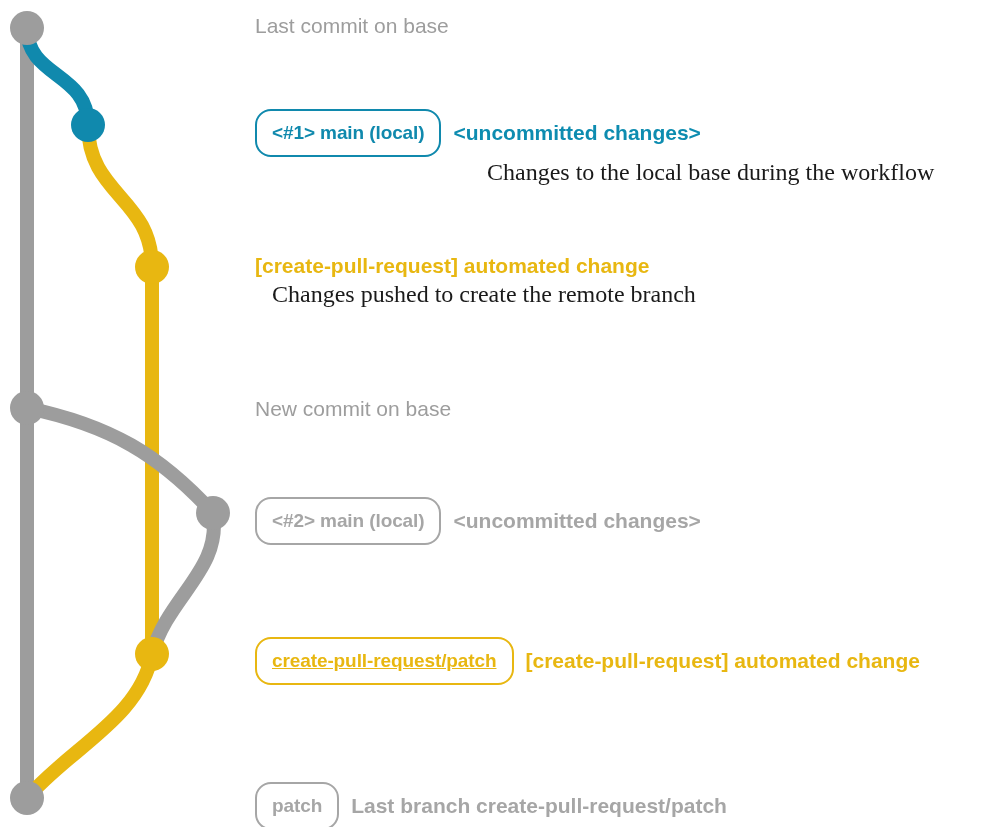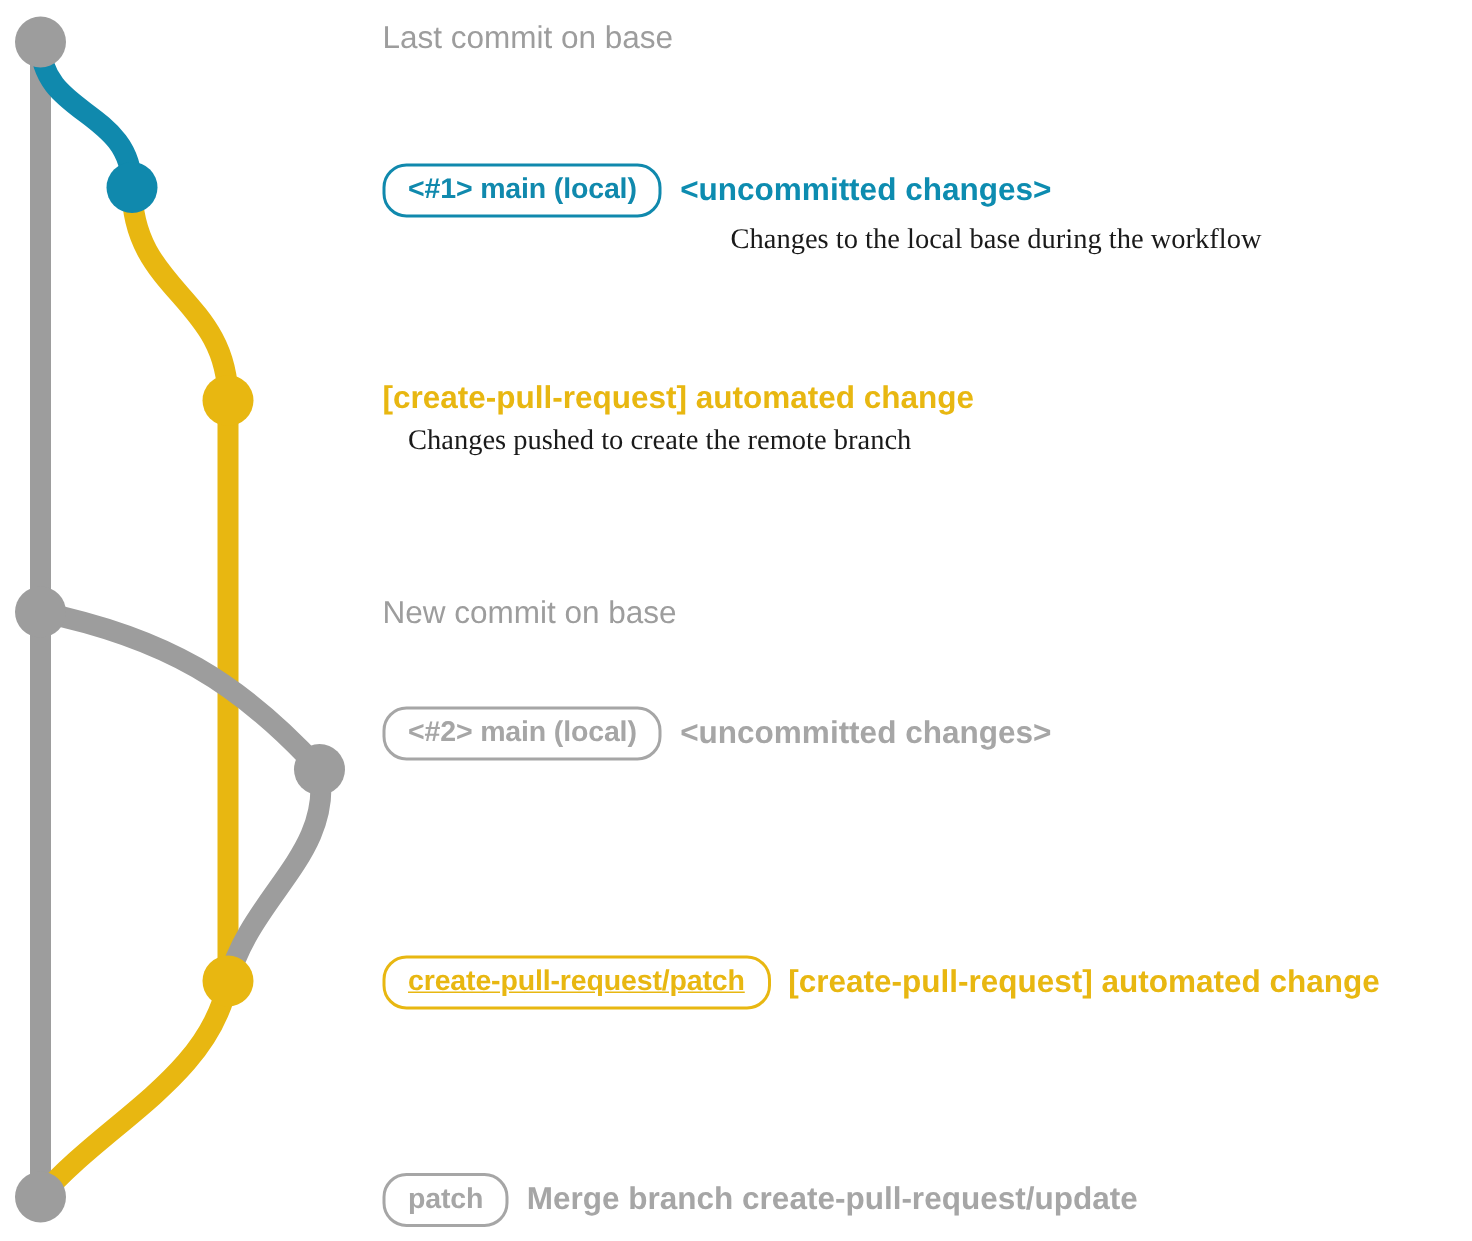--- a/index.html
+++ b/index.html
@@ -53,21 +53,21 @@
     display: flex;
     align-items: center;
     white-space: nowrap;
   }
 
   .badge {
     display: inline-flex;
     align-items: center;
     justify-content: center;
     box-sizing: border-box;
-    height: 36px;
+    height: 48px;
     padding: 0 15px;
     border-radius: 16px;
     border: 2px solid currentColor;
     font-family: "Liberation Sans", sans-serif;
     font-size: 19px;
     font-weight: 700;
     letter-spacing: -0.1px;
     white-space: nowrap;
     background: #ffffff;
   }
@@ -90,21 +90,21 @@
   .subject-yellow { color: #e8b711; }
 
   
   .subject-solo {
     margin-left: 0;
   }
 
   
   .description {
     font-family: "Liberation Serif", serif;
-    font-size: 19px;
+    font-size: 24px;
     line-height: 24px;
     color: #1a1a1a;
     white-space: nowrap;
     margin-top: 3px;
   }
   .desc-indent-1 { margin-left: 232px; }
   .desc-indent-2 { margin-left: 17px; }
   .desc-indent-3 { margin-left: 232px; }
   .desc-indent-4 { margin-left: 310px; }
 </style>
@@ -156,34 +156,34 @@
     <div class="badge-row">
       <span class="subject subject-yellow subject-solo">[create-pull-request] automated change</span>
     </div>
     <div class="description desc-indent-2">Changes pushed to create the remote branch</div>
   </div>
 
   <div class="entry" style="top:396px;">
     <div class="heading-row">New commit on base</div>
   </div>
 
-  <div class="entry" style="top:471px;">
+  <div class="entry" style="top:497px;">
     <div class="badge-row">
       <span class="badge badge-grey">&lt;#2&gt; main (local)</span>
       <span class="subject subject-grey">&lt;uncommitted changes&gt;</span>
     </div>
   </div>
 
   <div class="entry" style="top:637px;">
     <div class="badge-row">
       <span class="badge badge-yellow">create-pull-request/patch</span>
       <span class="subject subject-yellow">[create-pull-request] automated change</span>
     </div>
   </div>
 
   <div class="entry" style="top:782px;">
     <div class="badge-row">
       <span class="badge badge-plain">patch</span>
-      <span class="subject subject-grey">Merge branch create-pull-request/update</span>
+      <span class="subject subject-grey">Last branch create-pull-request/patch</span>
     </div>
   </div>
 
 </div>
 
 </body></html>

